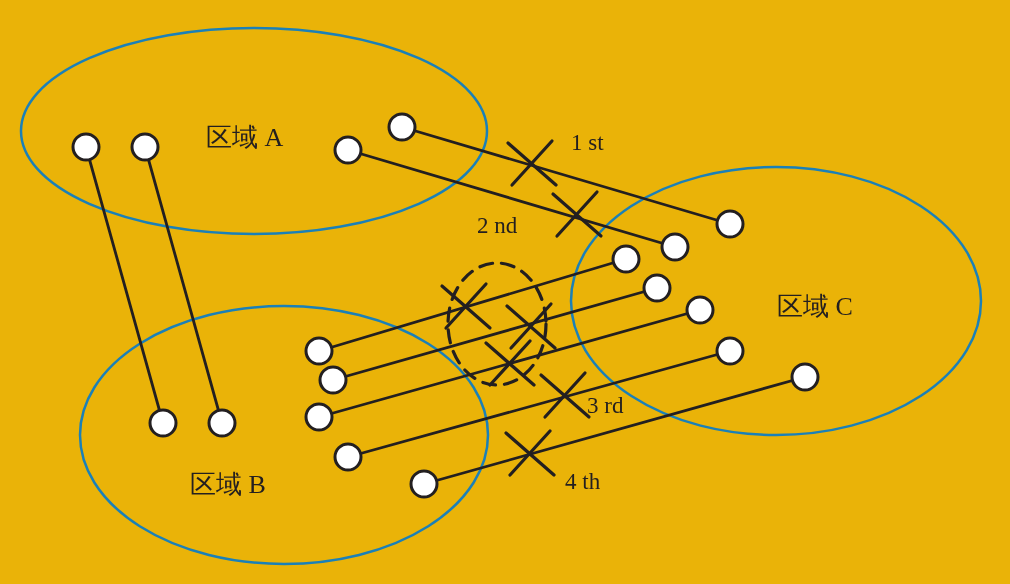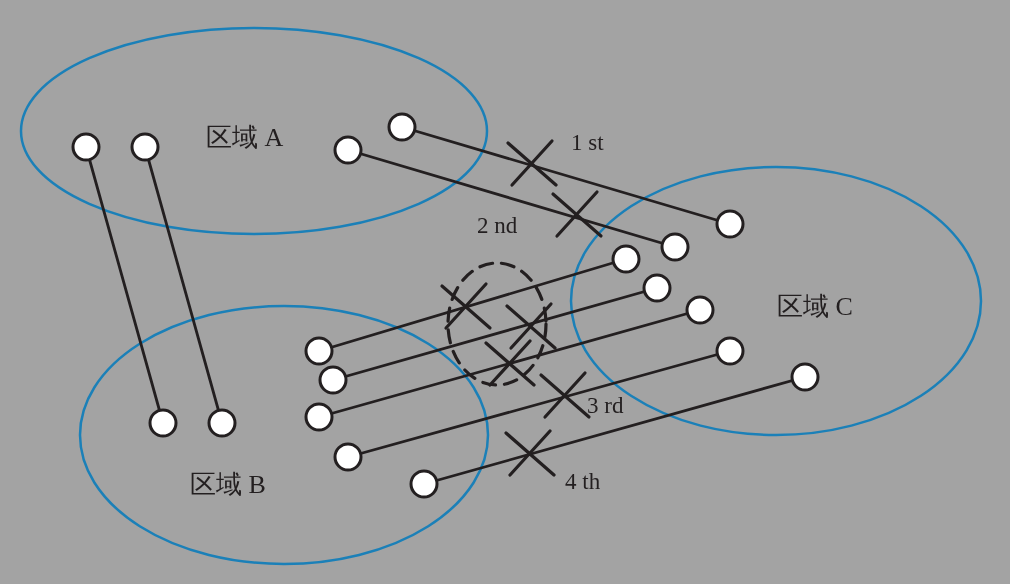--- a/index.html
+++ b/index.html
@@ -4,21 +4,21 @@
 <style>
   html, body {
     margin: 0;
     padding: 0;
     background: #ffffff;
   }
   .canvas {
     position: relative;
     width: 1010px;
     height: 584px;
-    background: #a3a3a3;
+    background: #eab308;
     overflow: hidden;
   }
   svg {
     display: block;
   }
   text.region-label {
     font-family: "Liberation Serif", "DejaVu Serif", serif;
     font-size: 26px;
   }
   text.ordinal-label {

